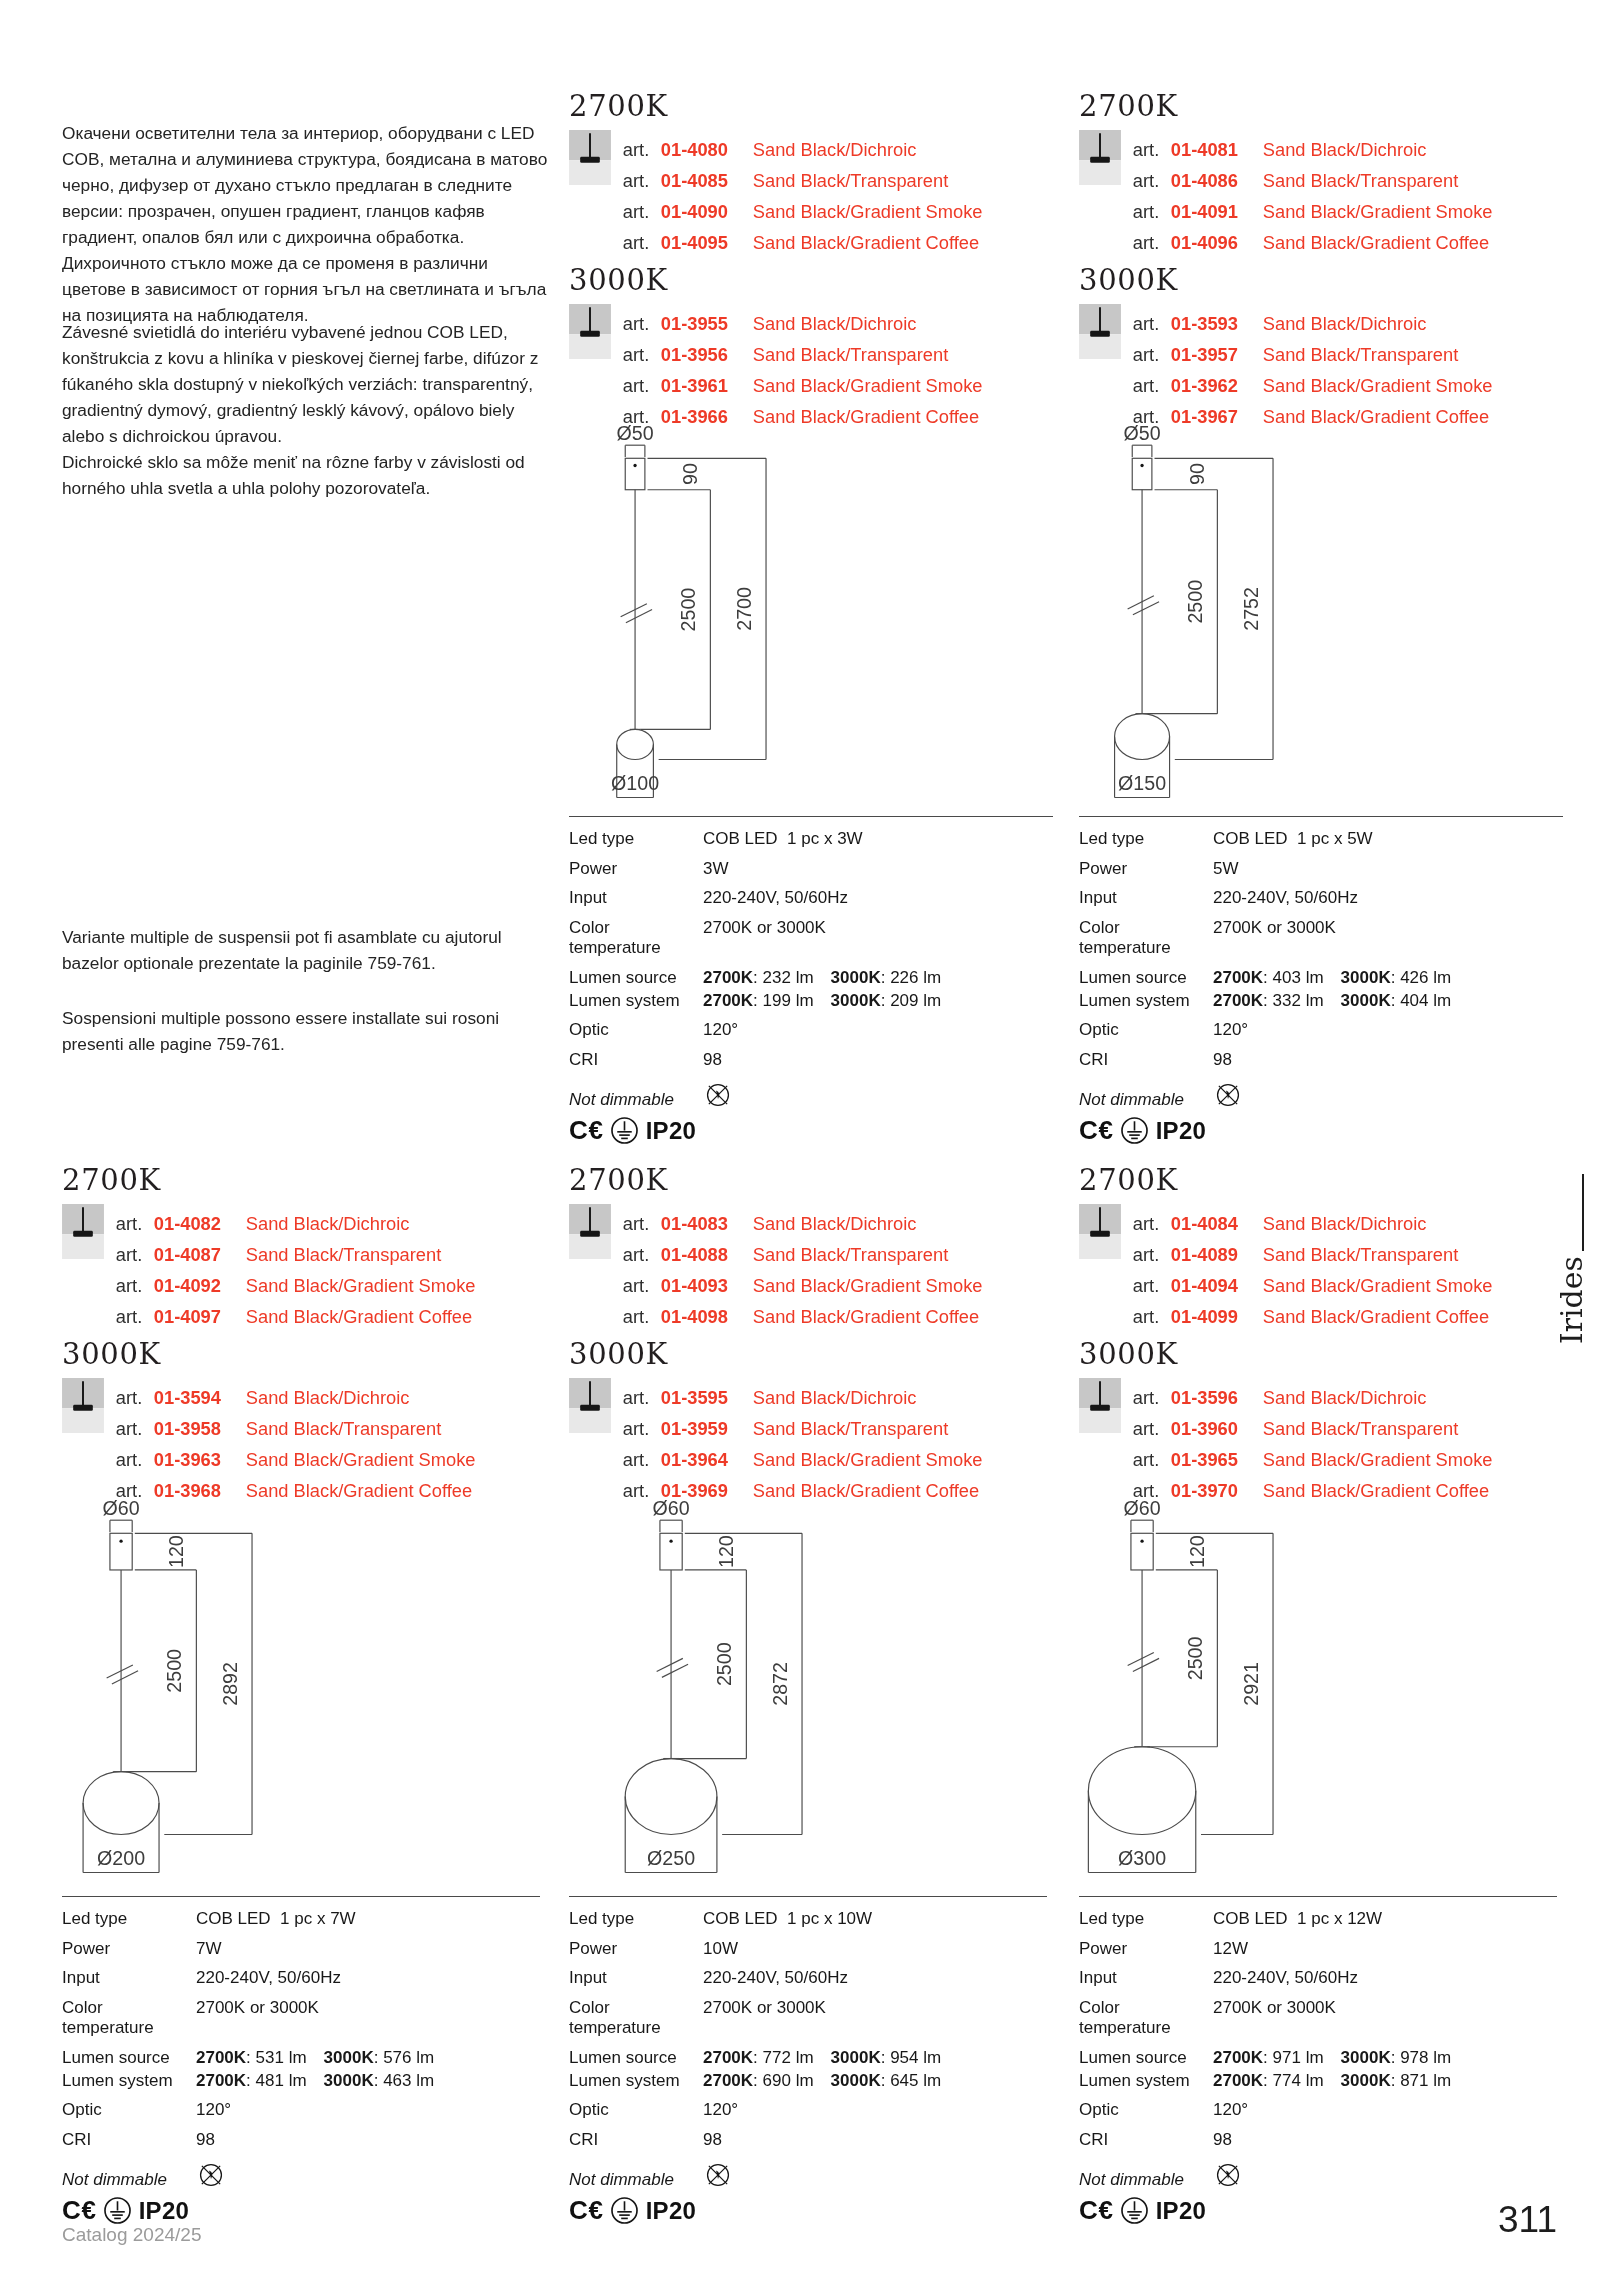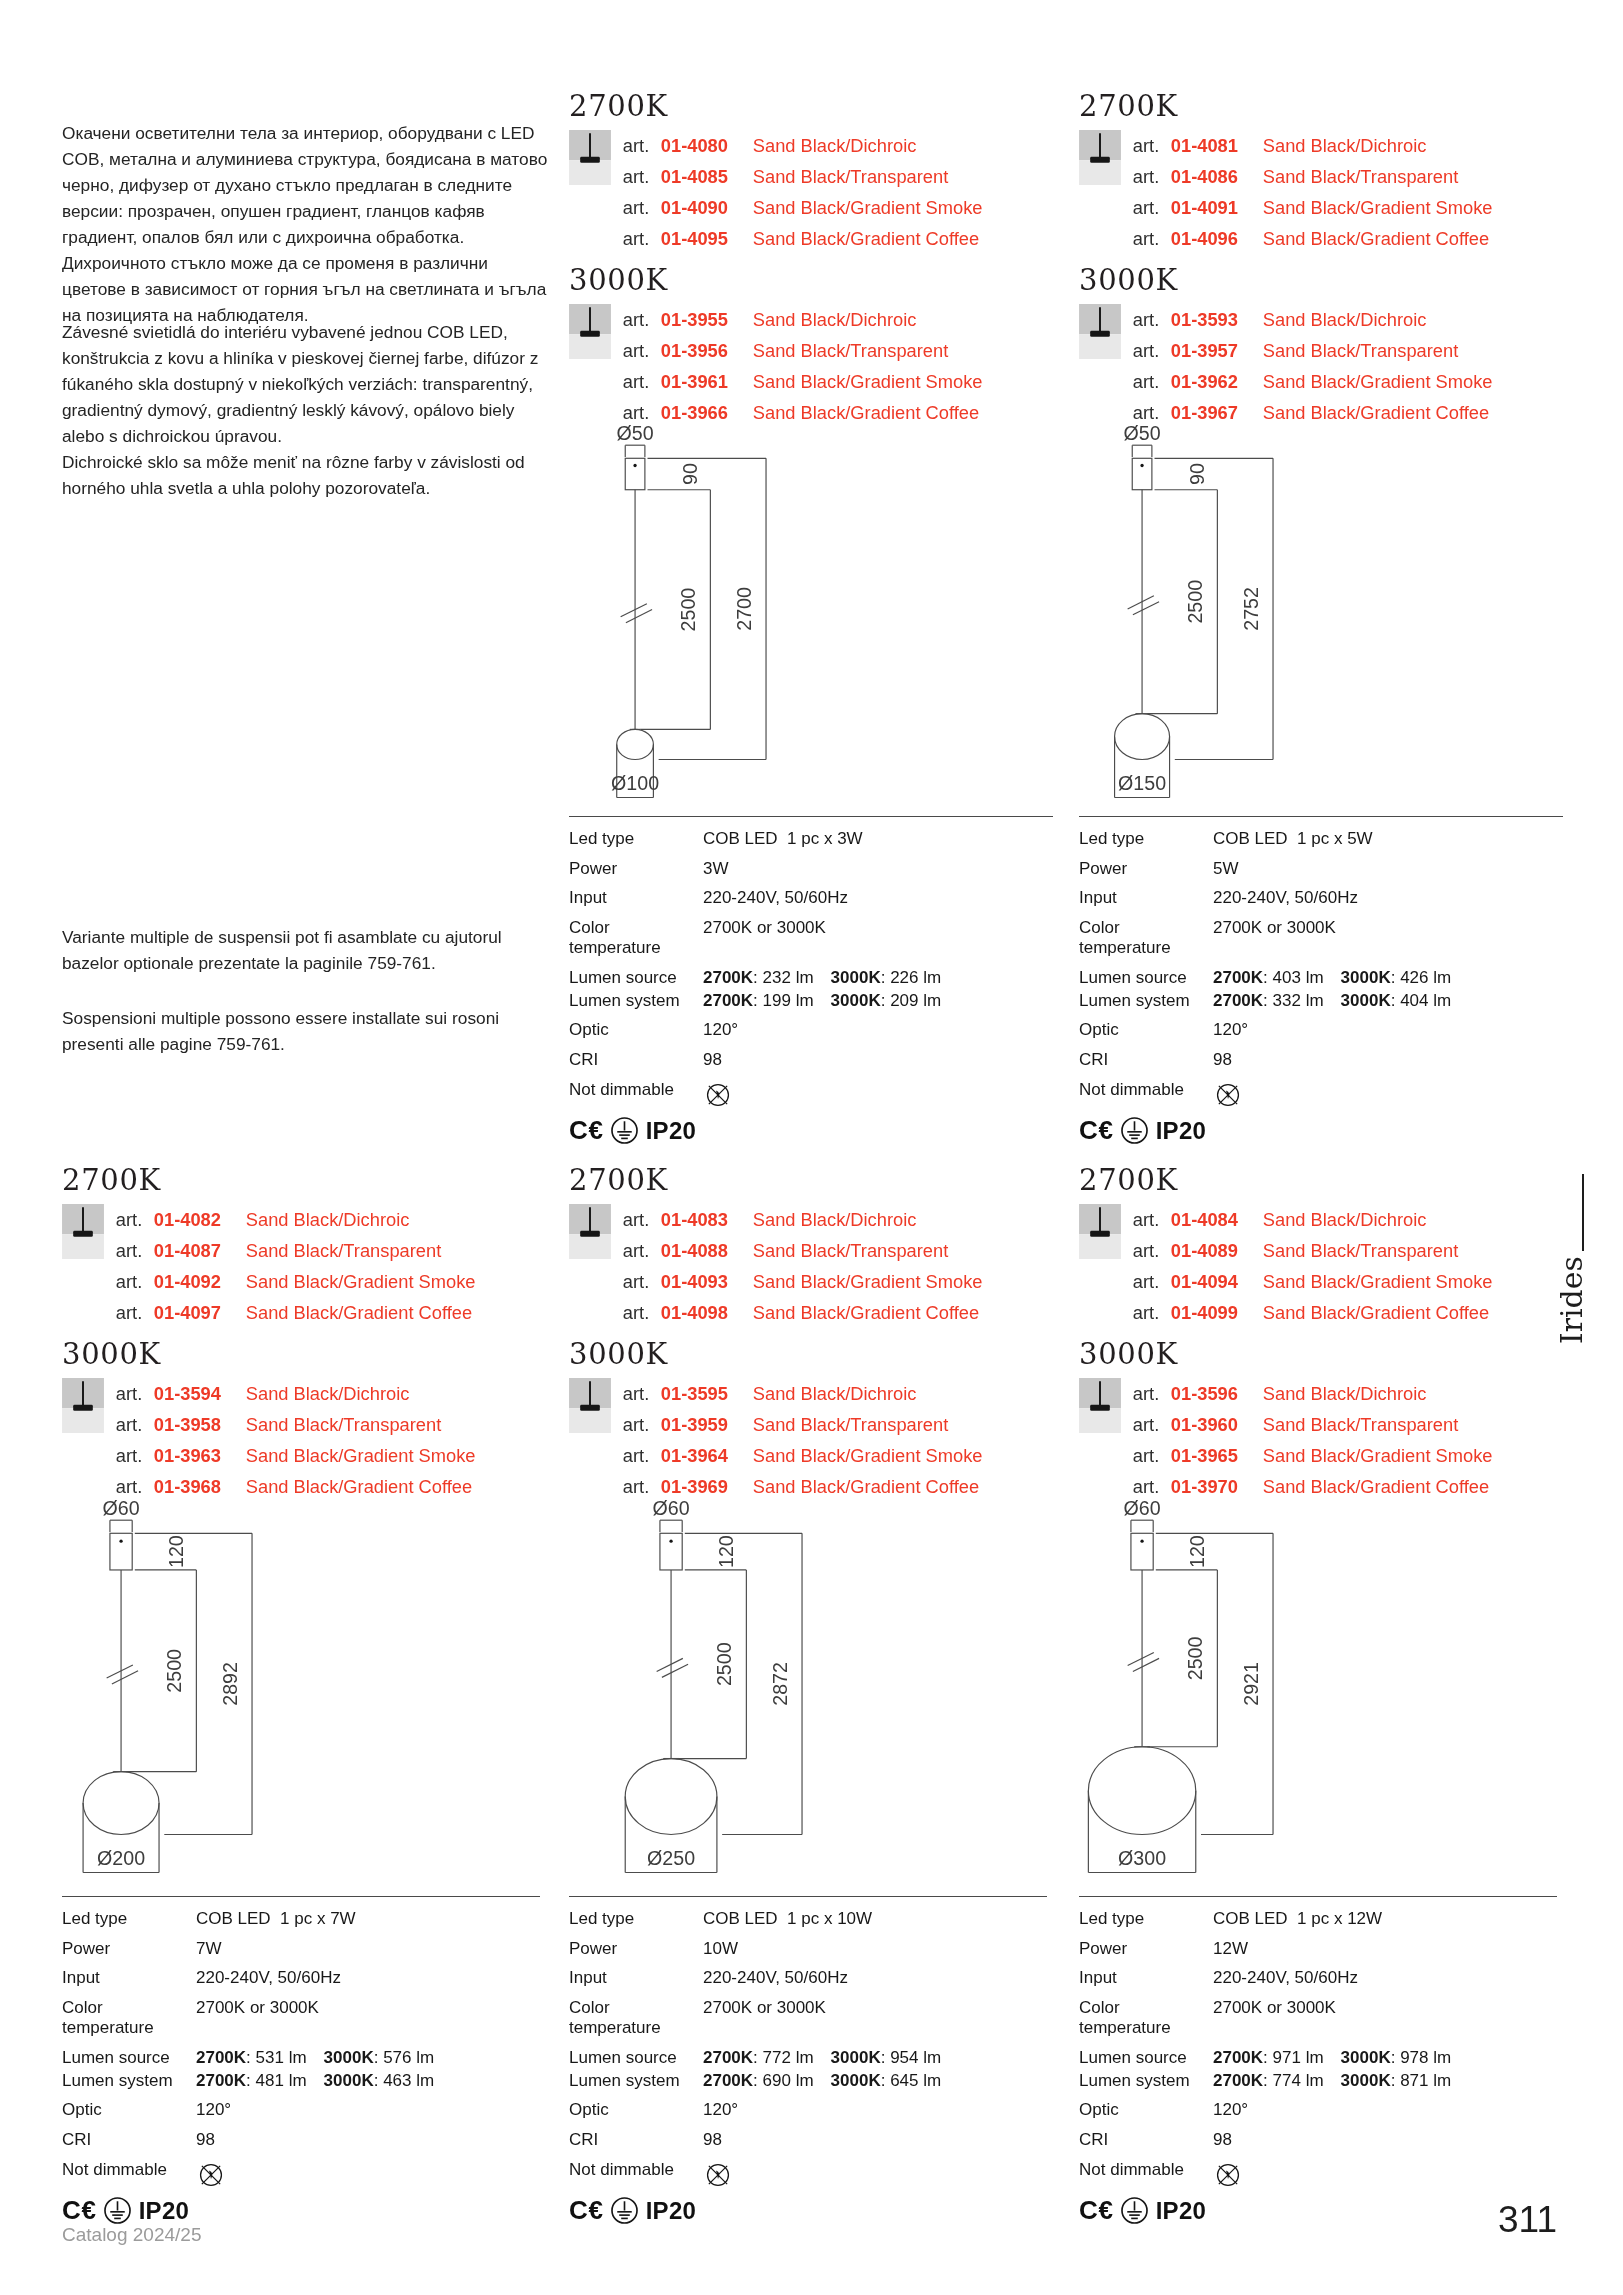--- a/index.html
+++ b/index.html
@@ -9,35 +9,35 @@
   .para{position:absolute;width:490px;font-size:17.3px;line-height:26px;color:#242424;white-space:pre-line;}
   .para.bold{font-weight:bold;}
   
   .product{position:absolute;width:504px;}
   .temp-head{font-family:"DejaVu Serif","Liberation Serif",serif;font-weight:400;font-size:29px;
              line-height:29px;margin:0 0 9.2px 0;color:#231f20;letter-spacing:0.7px;}
   .temp-head.second{margin-top:11.8px;}
   .group{display:flex;align-items:flex-start;}
   .thumb{width:42px;height:55px;flex:0 0 42px;}
   .arts{list-style:none;margin:0;padding:0 0 0 11.8px;}
-  .art-row{display:flex;align-items:center;height:31px;font-size:18.3px;white-space:nowrap;}
+  .art-row{display:flex;align-items:flex-end;height:31px;font-size:18.3px;white-space:nowrap;}
   .art-lbl{width:38px;color:#2f2f2f;}
   .art-code{width:92px;font-weight:bold;color:var(--red);}
   .art-fin{color:var(--red);}
   
   .diagram{position:absolute;}
   .diagram line,.diagram rect,.diagram ellipse{stroke:var(--line);stroke-width:1.8;fill:none;}
   .diagram .fill{fill:#161616;stroke:none;}
   .diagram text{fill:#3d3d3d;font-size:30px;font-family:"Liberation Sans",sans-serif;}
   
   .spec{position:absolute;width:484px;border-top:1.3px solid #4a4a4a;padding-top:11.8px;
         font-size:17px;color:#181818;}
   .spec-row{display:flex;margin-bottom:9.8px;align-items:flex-start;}
   .spec-row.tight{margin-bottom:2.6px;}
-  .spec-row.icon-row{align-items:flex-start;margin-bottom:2.6px;}
+  .spec-row.icon-row{align-items:flex-end;margin-bottom:2.6px;font-style:italic;}
   .sl{flex:0 0 134px;}
   .sv{white-space:pre-wrap;}
   .sv b{font-weight:bold;}
   .sv .k3{margin-left:17px;font-weight:bold;}
   .cert-row{display:flex;align-items:center;margin-top:5.2px;}
   .ce{font-size:26px;font-weight:bold;letter-spacing:0.7px;color:#111;}
   .gnd{margin:0 6.5px;}
   .ip{font-size:24px;font-weight:bold;color:#111;letter-spacing:0.3px;}
   .nd-icon{display:block;}
   

